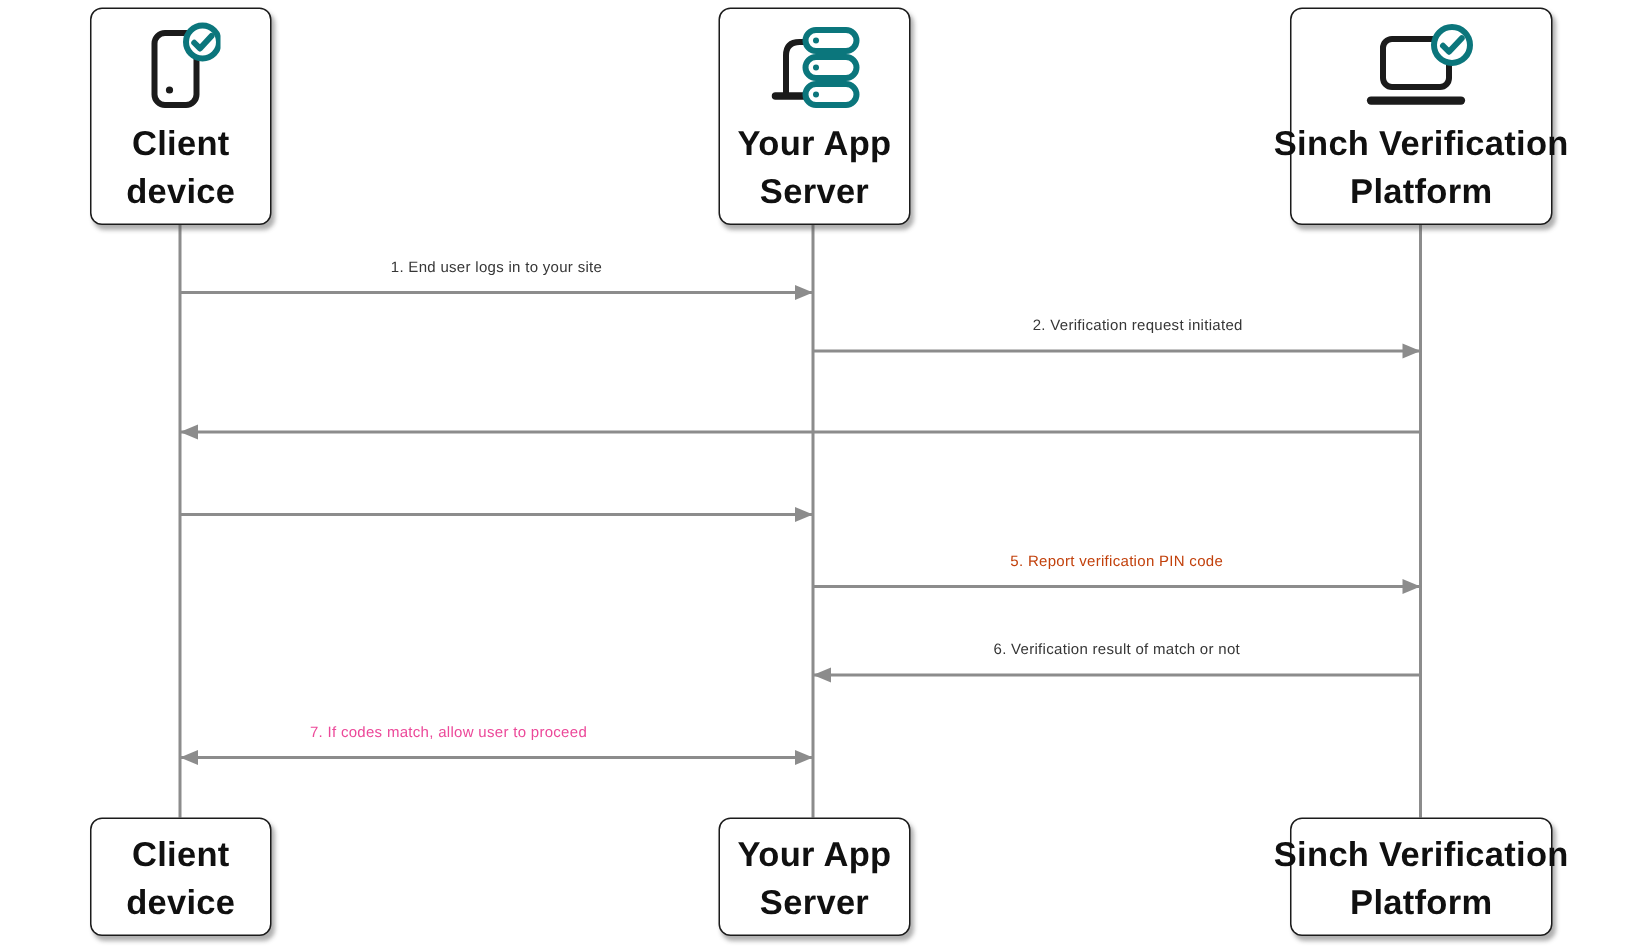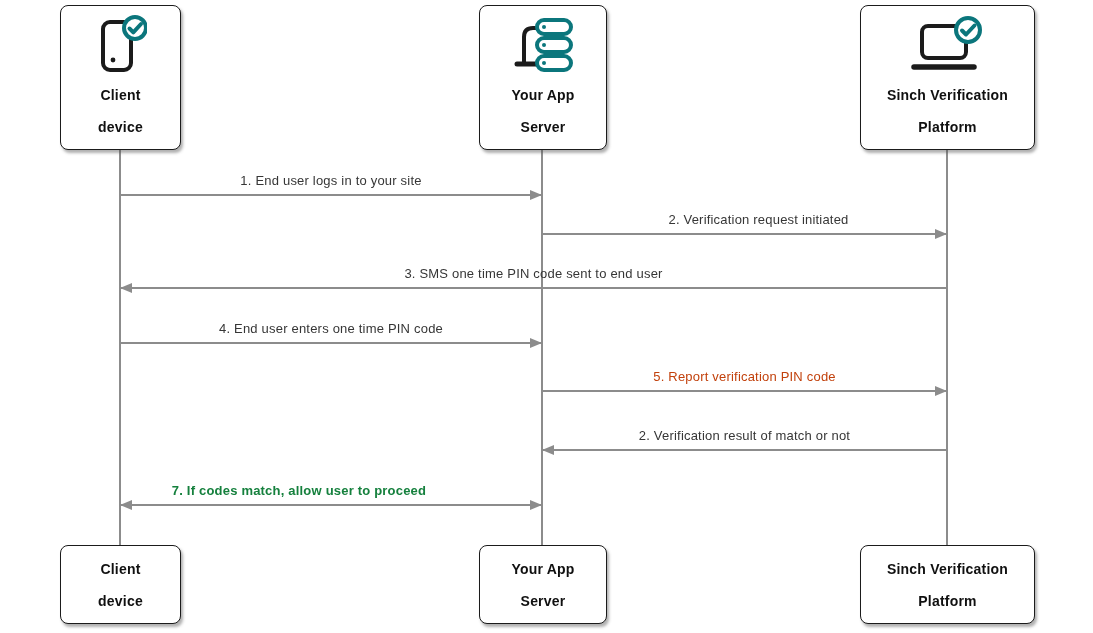--- a/index.html
+++ b/index.html
@@ -25,21 +25,21 @@
     z-index: 3;
   }
   .actor-box.top { justify-content: flex-start; padding-top: 7px; }
   .actor-box .icon {
     height: 66px;
     display: flex;
     align-items: center;
     justify-content: center;
   }
   .actor-name {
-    font-size: 14px;
+    font-size: 23px;
     font-weight: 600;
     color: #101010;
     line-height: 32px;
     white-space: nowrap;
     letter-spacing: 0.2px;
   }
   .lifeline {
     position: absolute;
     width: 2px;
     background: #8c8c8c;
@@ -55,21 +55,21 @@
     position: absolute;
     width: 0; height: 0;
     top: -4px;
     border-top: 5px solid transparent;
     border-bottom: 5px solid transparent;
   }
   .arrowhead.ah-right { right: 0; border-left: 12px solid #8c8c8c; }
   .arrowhead.ah-left  { left: 0;  border-right: 12px solid #8c8c8c; }
   .msg-label {
     position: absolute;
-    font-size: 13px;
+    font-size: 10px;
     color: #363636;
     letter-spacing: 0.2px;
     text-align: center;
     white-space: nowrap;
     z-index: 4;
   }
 </style>
 </head>
 <body>
 
@@ -133,31 +133,29 @@
       <div class="arrowhead ah-right"></div>
     </div>
     <div class="msg-label" style="left: 120px; width: 422px; top: 173px; color: rgb(54, 54, 54);">1. End user logs in to your site</div>
     <div class="msg-line" style="left: 542px; top: 233px; width: 405px; background: rgb(140, 140, 140);">
       <div class="arrowhead ah-right"></div>
     </div>
     <div class="msg-label" style="left: 556px; width: 405px; top: 212px; color: rgb(54, 54, 54);">2. Verification request initiated</div>
     <div class="msg-line" style="left: 120px; top: 287px; width: 827px; background: rgb(140, 140, 140);">
       <div class="arrowhead ah-left"></div>
     </div>
-    <div class="msg-label" style="left: 120px; width: 827px; top: 266px; color: rgb(54, 54, 54);">3. SMS one time PIN code sent to end user</div>
     <div class="msg-line" style="left: 120px; top: 342px; width: 422px; background: rgb(140, 140, 140);">
       <div class="arrowhead ah-right"></div>
     </div>
-    <div class="msg-label" style="left: 120px; width: 422px; top: 321px; color: rgb(54, 54, 54);">4. End user enters one time PIN code</div>
     <div class="msg-line" style="left: 542px; top: 390px; width: 405px; background: rgb(140, 140, 140);">
       <div class="arrowhead ah-right"></div>
     </div>
     <div class="msg-label" style="left: 542px; width: 405px; top: 369px; color: #c2410c;">5. Report verification PIN code</div>
     <div class="msg-line" style="left: 542px; top: 449px; width: 405px; background: rgb(140, 140, 140);">
       <div class="arrowhead ah-left"></div>
     </div>
-    <div class="msg-label" style="left: 542px; width: 405px; top: 428px; color: rgb(54, 54, 54);">2. Verification result of match or not</div>
+    <div class="msg-label" style="left: 542px; width: 405px; top: 428px; color: rgb(54, 54, 54);">6. Verification result of match or not</div>
     <div class="msg-line" style="left: 120px; top: 504px; width: 422px; background: rgb(140, 140, 140);">
       <div class="arrowhead ah-right"></div>
       <div class="arrowhead ah-left"></div>
     </div>
-    <div class="msg-label" style="left: 120px; width: 358px; top: 483px; color: #15803d; font-weight: bold;">7. If codes match, allow user to proceed</div>
+    <div class="msg-label" style="left: 120px; width: 358px; top: 483px; color: #ec4899;">7. If codes match, allow user to proceed</div>
   </div>
 
 </body></html>

